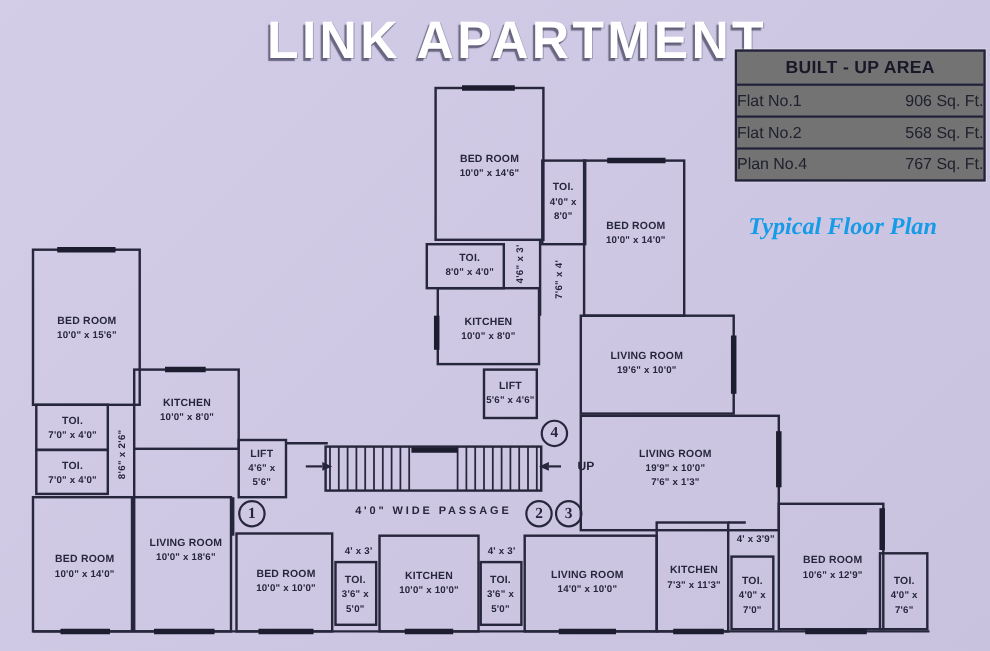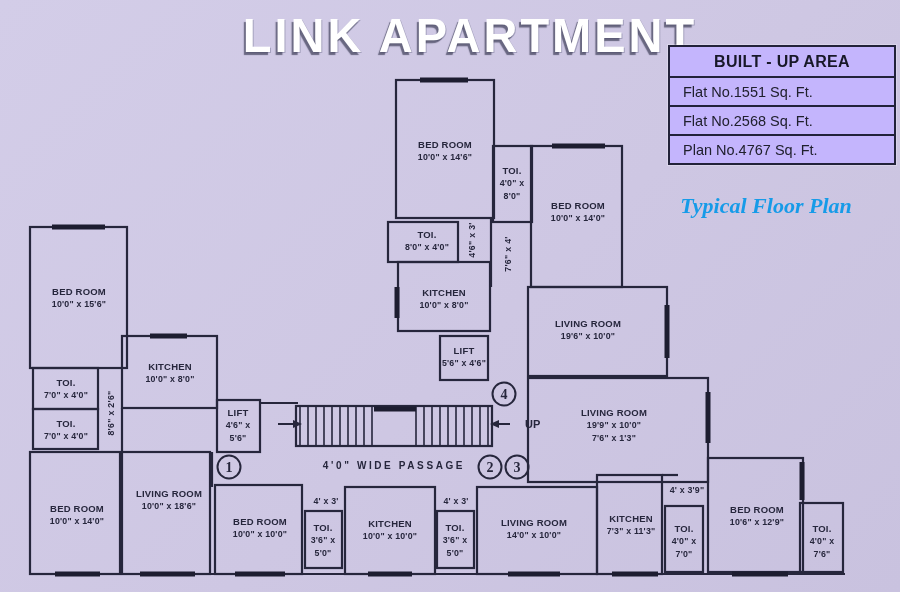--- a/index.html
+++ b/index.html
@@ -11,29 +11,29 @@
   
   .title{
     position:absolute;left:180px;top:8px;width:580px;text-align:center;
     font-size:47px;font-weight:700;letter-spacing:3px;color:#ffffff;
     text-shadow:-2px 3px 1px rgba(70,70,95,.75),1px 1px 0 rgba(120,120,150,.5);
     transform:scaleY(1.02);white-space:nowrap;
   }
   
   .area-table{
     position:absolute;left:668px;top:45px;width:224px;
-    background:#c4b5fd;border:2.5px solid #22223a;box-shadow:0 0 0 1px rgba(255,255,255,.25);
+    background:#737373;border:2.5px solid #22223a;box-shadow:0 0 0 1px rgba(255,255,255,.25);
   }
   .at-header{
     height:29px;display:flex;align-items:center;justify-content:center;
     font-size:16px;font-weight:700;color:#181828;letter-spacing:.3px;
   }
   .at-row{
     height:27px;border-top:2px solid #22223a;display:flex;align-items:center;
-    justify-content:flex-start;padding:0 13px;font-size:14.5px;color:#20202e;
+    justify-content:space-between;padding:0 0;font-size:14.5px;color:#20202e;
   }
   .caption{
     position:absolute;left:646px;top:193px;width:240px;text-align:center;
     font-family:"Liberation Serif",serif;font-style:italic;font-weight:700;
     font-size:22px;color:#169be8;white-space:nowrap;
   }
   
   .lbl{
     position:absolute;transform:translate(-50%,-50%);text-align:center;
     font-size:9.5px;font-weight:700;color:#26263c;line-height:1.4;
@@ -61,21 +61,21 @@
 </style>
 </head>
 <body>
 
 <div class="title">LINK APARTMENT</div>
 
 <div class="area-table">
   <div class="at-header">BUILT - UP AREA</div>
   <div class="at-row">
     <span>Flat No.1</span>
-    <span>551 Sq. Ft.</span>
+    <span>906 Sq. Ft.</span>
   </div>
   <div class="at-row">
     <span>Flat No.2</span>
     <span>568 Sq. Ft.</span>
   </div>
   <div class="at-row">
     <span>Plan No.4</span>
     <span>767 Sq. Ft.</span>
   </div>
 </div>

